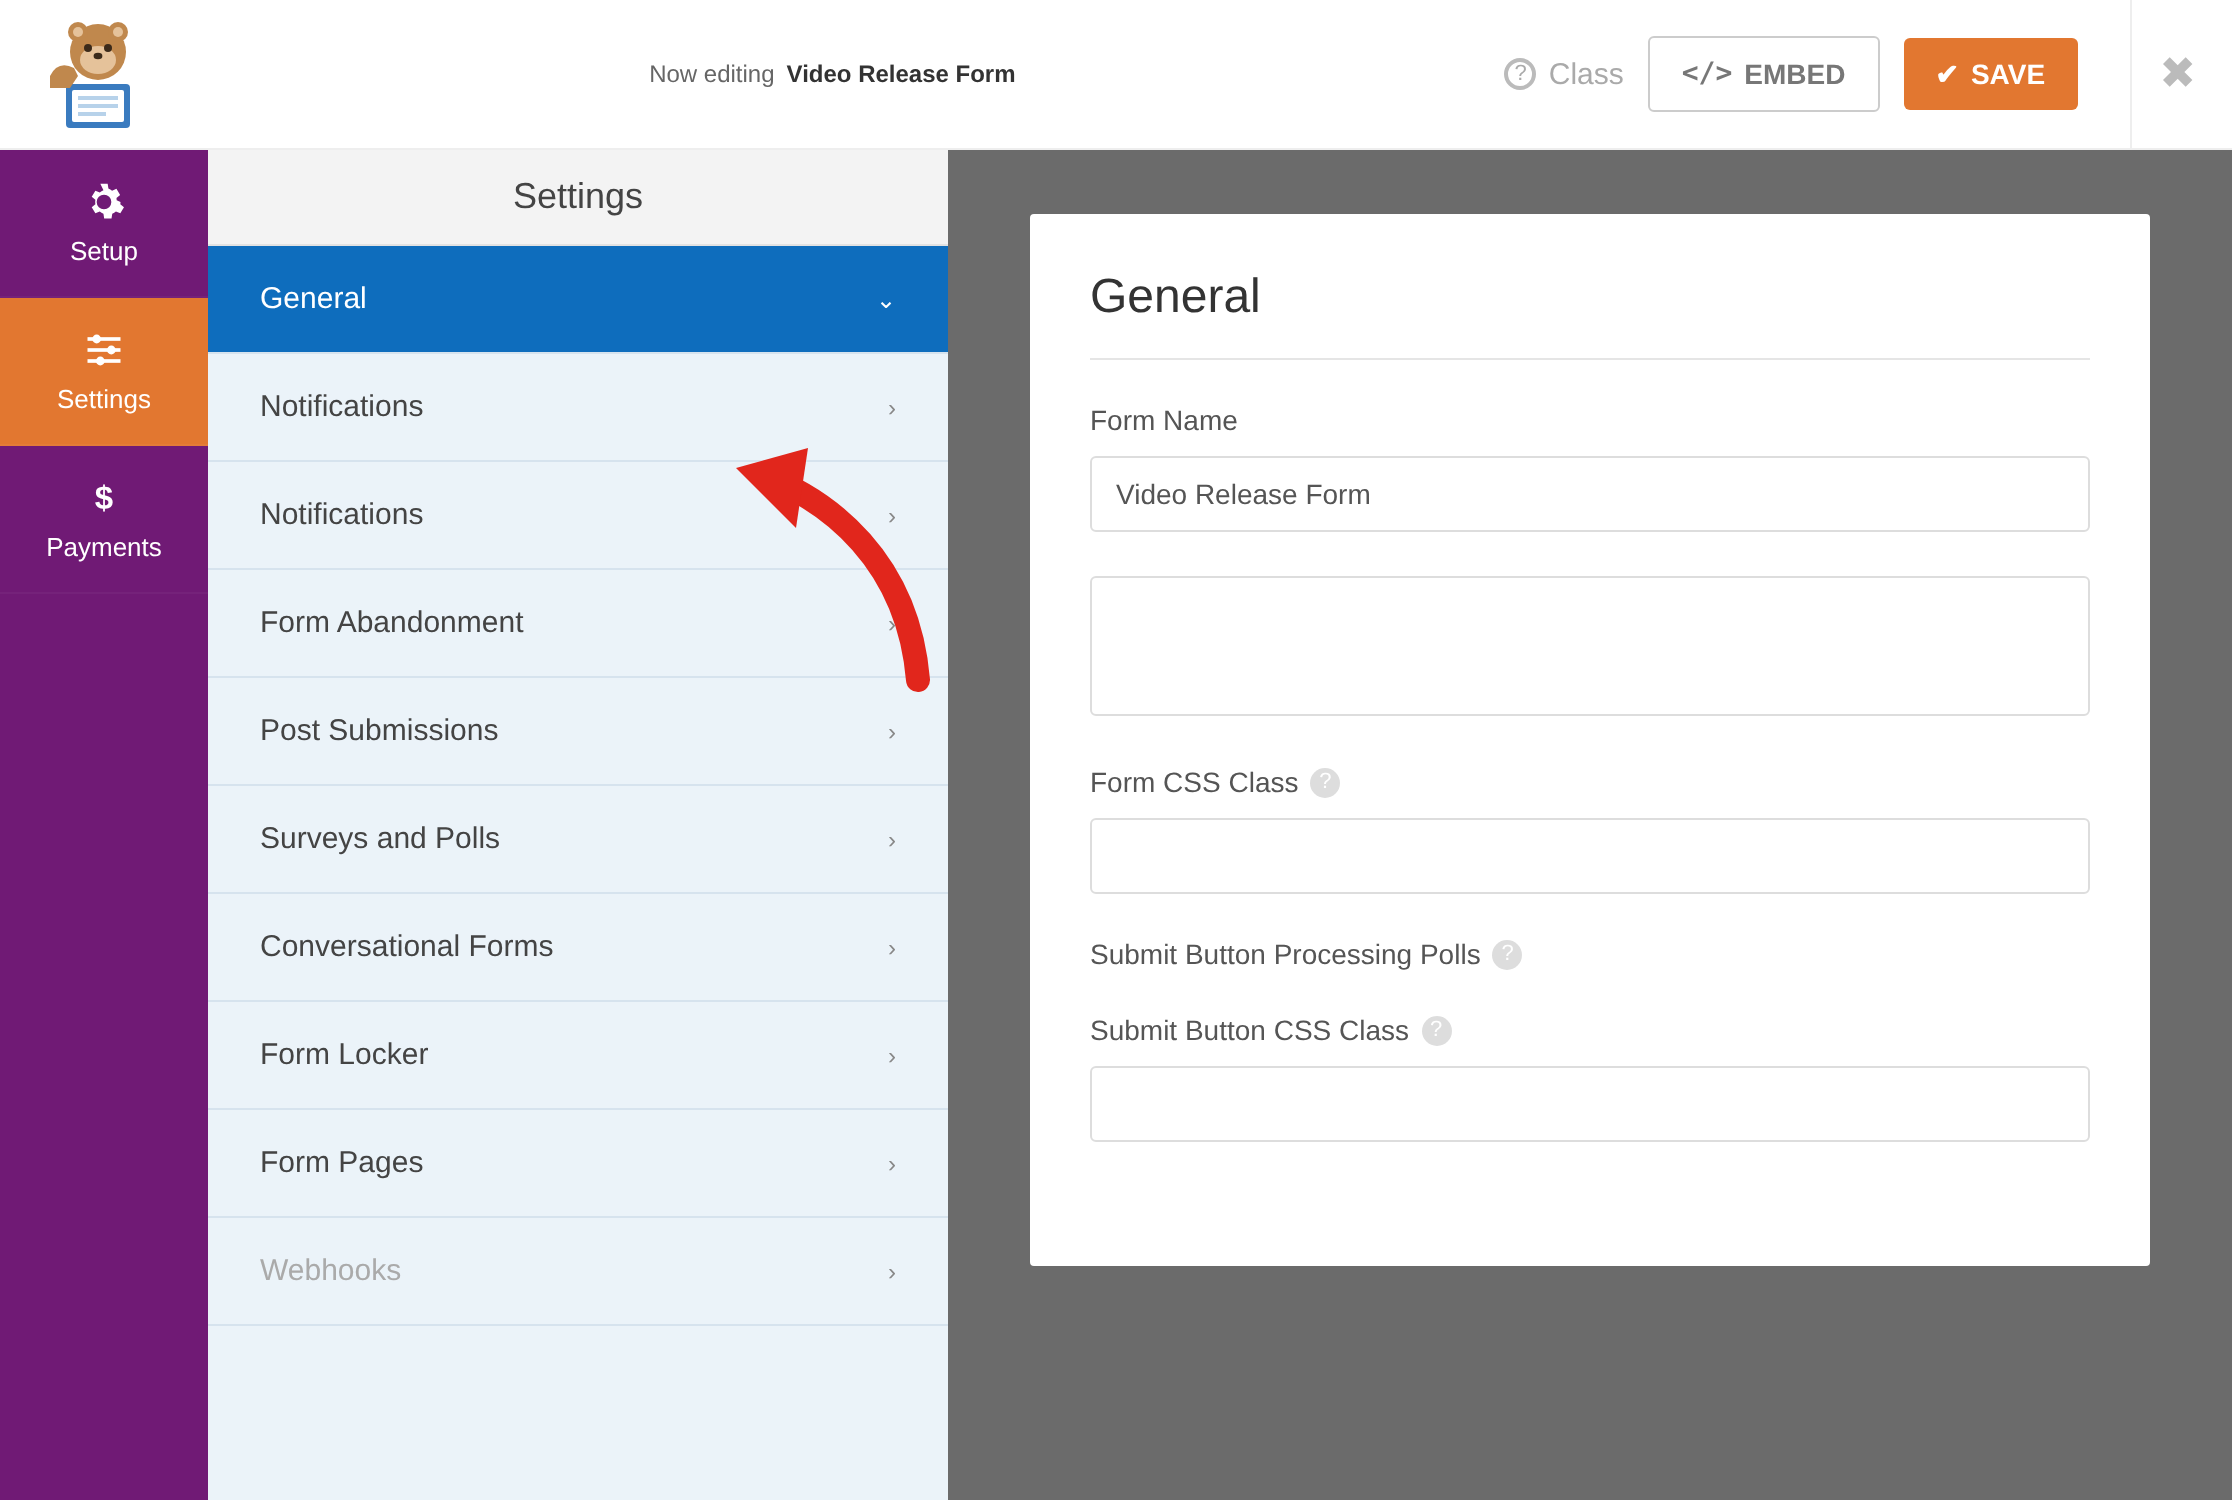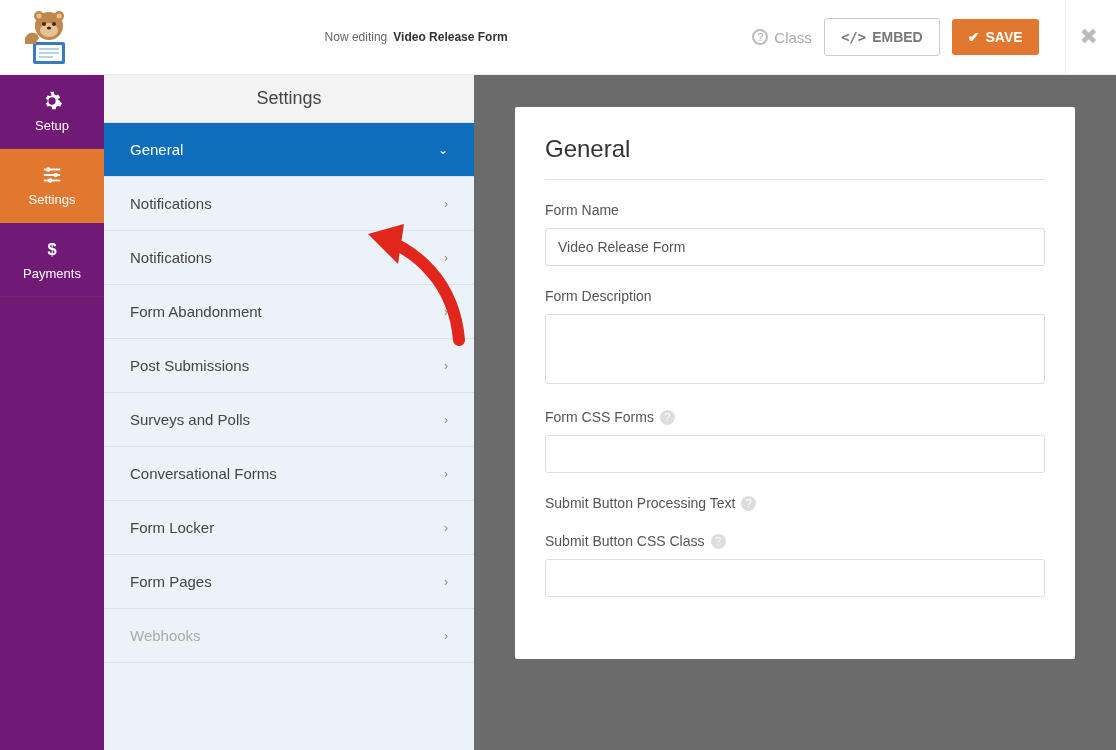--- a/index.html
+++ b/index.html
@@ -263,40 +263,37 @@
         <h2>General</h2>
 
         <div class="form-field">
           <label>
             <span>Form Name</span>
           </label>
           <input class="form-input" type="text" value="Video Release Form" style="">
         </div>
 
         <div class="form-field">
+          <textarea class="form-textarea" style=""></textarea>
+        </div>
+
+        <div class="form-field">
           <label>
-            <span>Form Description</span>
-          </label>
-          <textarea class="form-textarea" style=""></textarea>
-        </div>
-
-        <div class="form-field">
-          <label>
-            <span>Form CSS Forms</span>
+            <span>Form CSS Class</span>
             <span class="help-q">?</span>
           </label>
           <input class="form-input" type="text" value="" style="">
         </div>
 
         <div class="form-field">
         </div>
 
         <div class="form-field">
           <label>
-            <span>Submit Button Processing Text</span>
+            <span>Submit Button Processing Polls</span>
             <span class="help-q">?</span>
           </label>
         </div>
 
         <div class="form-field">
           <label>
             <span>Submit Button CSS Class</span>
             <span class="help-q">?</span>
           </label>
           <input class="form-input" type="text" value="" style="">

